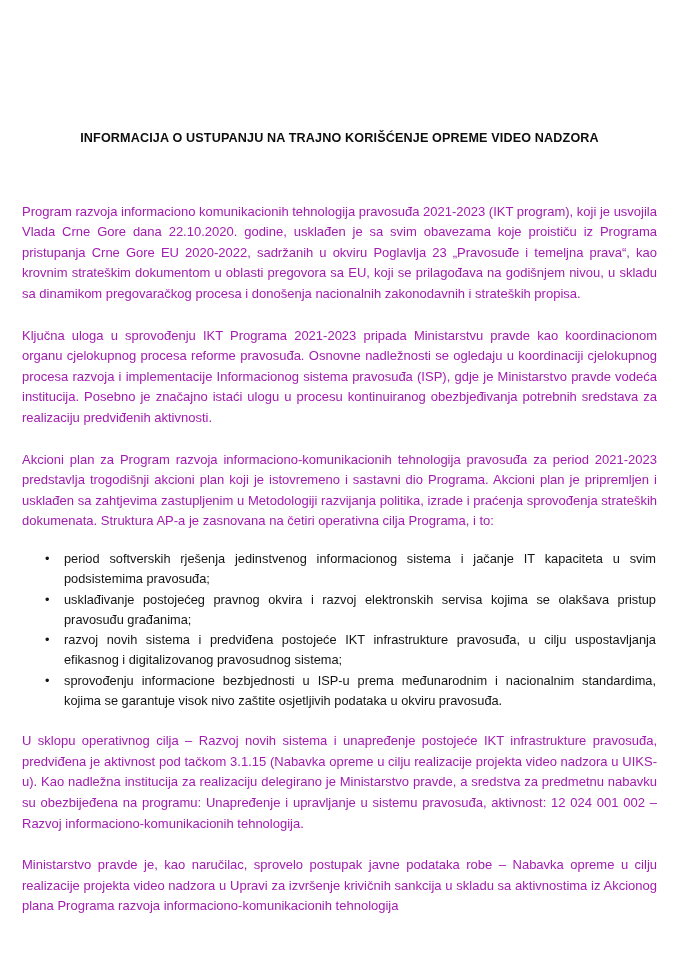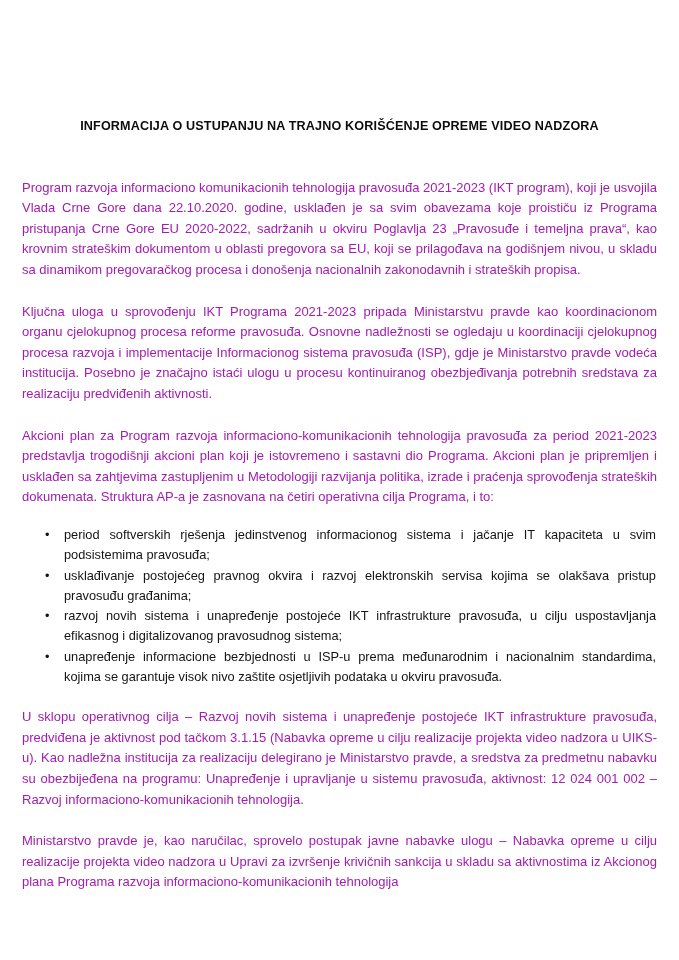--- a/index.html
+++ b/index.html
@@ -17,21 +17,21 @@
     color: #1a1a1a;
     box-sizing: border-box;
   }
   .content {
     position: absolute;
     left: 22px;
     top: 0;
     width: 635px;
   }
   .doc-title {
-    margin: 0;
+    margin: 12px;
     padding-top: 116px;
     text-align: center;
     font-size: 12.6px;
     font-weight: bold;
     line-height: 1.72;
     letter-spacing: 0.15px;
     color: #0d0d0d;
   }
   .doc-title .title-line {
     display: block;
@@ -101,26 +101,26 @@
       <li>
         <span class="bullet-dot">•</span>
         <span class="bullet-text">period softverskih rješenja jedinstvenog informacionog sistema i jačanje IT kapaciteta u svim podsistemima pravosuđa;</span>
       </li>
       <li>
         <span class="bullet-dot">•</span>
         <span class="bullet-text">usklađivanje postojećeg pravnog okvira i razvoj elektronskih servisa kojima se olakšava pristup pravosuđu građanima;</span>
       </li>
       <li>
         <span class="bullet-dot">•</span>
-        <span class="bullet-text">razvoj novih sistema i unapređenje postojeće IKT infrastrukture pravosuđa, u cilju uspostavljanja efikasnog i digitalizovanog pravosudnog sistema;</span>
+        <span class="bullet-text">razvoj novih sistema i predviđena postojeće IKT infrastrukture pravosuđa, u cilju uspostavljanja efikasnog i digitalizovanog pravosudnog sistema;</span>
       </li>
       <li>
         <span class="bullet-dot">•</span>
-        <span class="bullet-text">unapređenje informacione bezbjednosti u ISP-u prema međunarodnim i nacionalnim standardima, kojima se garantuje visok nivo zaštite osjetljivih podataka u okviru pravosuđa.</span>
+        <span class="bullet-text">sprovođenju informacione bezbjednosti u ISP-u prema međunarodnim i nacionalnim standardima, kojima se garantuje visok nivo zaštite osjetljivih podataka u okviru pravosuđa.</span>
       </li>
     </ul>
 
     <p class="body-para para-block">U sklopu operativnog cilja – Razvoj novih sistema i unapređenje postojeće IKT infrastrukture pravosuđa, predviđena je aktivnost pod tačkom 3.1.15 (Nabavka opreme u cilju realizacije projekta video nadzora u UIKS-u). Kao nadležna institucija za realizaciju delegirano je Ministarstvo pravde, a sredstva za predmetnu nabavku su obezbijeđena na programu: Unapređenje i upravljanje u sistemu pravosuđa, aktivnost: 12 024 001 002 – Razvoj informaciono-komunikacionih tehnologija.</p>
 
-    <p class="body-para">Ministarstvo pravde je, kao naručilac, sprovelo postupak javne nabavke ulogu – Nabavka opreme u cilju realizacije projekta video nadzora u Upravi za izvršenje krivičnih sankcija u skladu sa aktivnostima iz Akcionog plana Programa razvoja informaciono-komunikacionih tehnologija</p>
+    <p class="body-para">Ministarstvo pravde je, kao naručilac, sprovelo postupak javne podataka robe – Nabavka opreme u cilju realizacije projekta video nadzora u Upravi za izvršenje krivičnih sankcija u skladu sa aktivnostima iz Akcionog plana Programa razvoja informaciono-komunikacionih tehnologija</p>
 
   </div>
 </div>
 
 </body></html>

